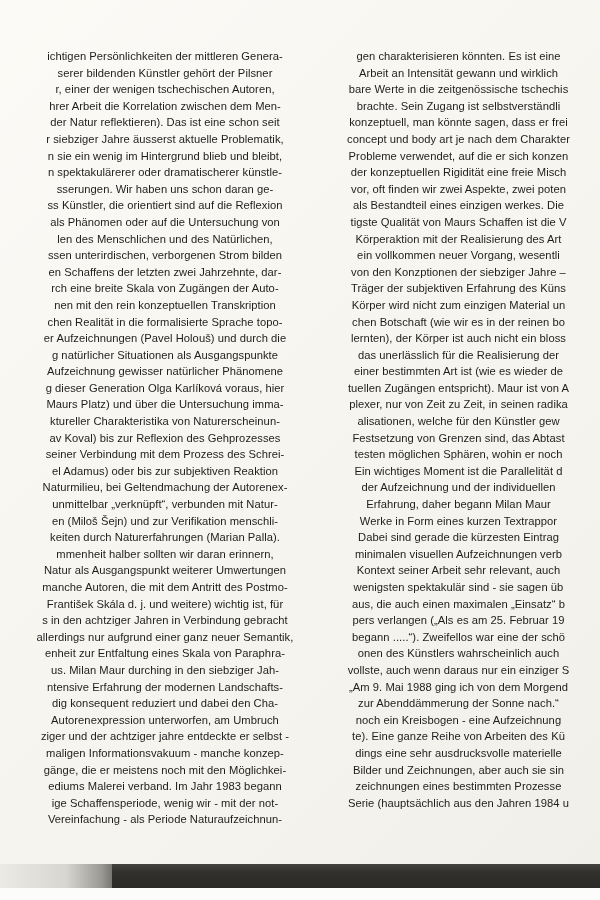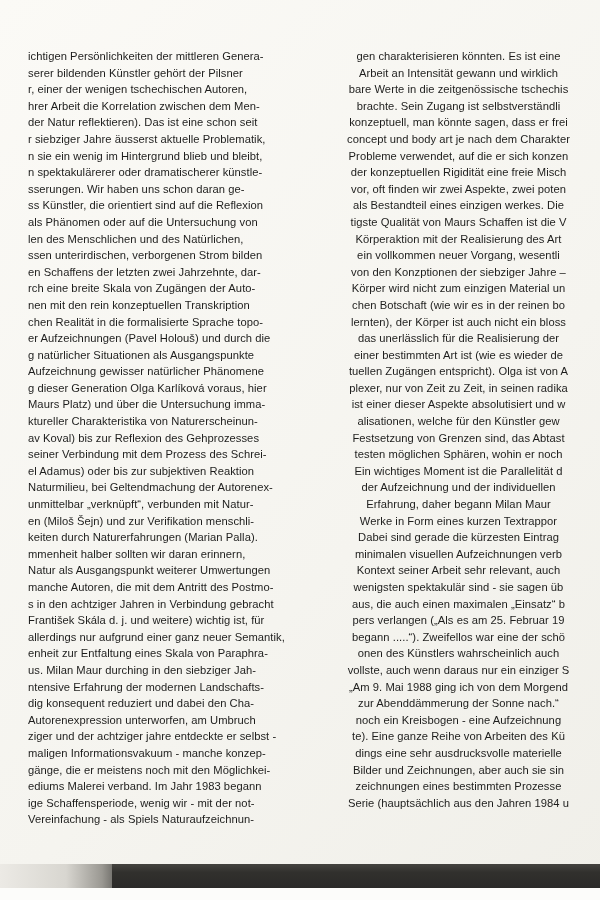--- a/index.html
+++ b/index.html
@@ -9,21 +9,21 @@
     font-family:"Liberation Sans", sans-serif;
   }
   .page{position:absolute;inset:0;}
   .col{
     position:absolute;top:48px;
     font-size:11.2px;line-height:16.6px;color:#1d1d1c;
     letter-spacing:0.05px;
   }
   .col-left{left:0;width:302px;text-align:right;overflow:hidden;}
   .col-right{left:321px;width:275px;text-align:center;overflow:hidden;}
-  .line-left{display:flex;justify-content:flex-start;height:16.6px;overflow:hidden;margin-left:28px;}
+  .line-left{display:flex;justify-content:center;height:16.6px;overflow:hidden;margin-left:28px;}
   .line-right{display:block;height:16.6px;overflow:hidden;}
   .line-left span,.line-right span{white-space:nowrap;display:inline-block;}
   .scan-shadow-left{
     position:absolute;left:0;top:864px;width:120px;height:24px;
     background:linear-gradient(to right,#eceae5 0%,#d8d6d0 55%,#9a9892 85%,#5c5b57 100%);
   }
   .scan-bar{
     position:absolute;left:112px;right:0;top:864px;height:24px;
     background:linear-gradient(to bottom,#44433f 0%,#31302d 35%,#2b2a28 100%);
   }
@@ -131,26 +131,26 @@
       <div class="line-left">
         <span>mmenheit halber sollten wir daran erinnern,</span>
       </div>
       <div class="line-left">
         <span>Natur als Ausgangspunkt weiterer Umwertungen</span>
       </div>
       <div class="line-left">
         <span>manche Autoren, die mit dem Antritt des Postmo-</span>
       </div>
       <div class="line-left">
+        <span>František Skála d. j. und weitere) wichtig ist, für</span>
+      </div>
+      <div class="line-left">
         <span>s in den achtziger Jahren in Verbindung gebracht</span>
       </div>
       <div class="line-left">
-        <span>František Skála d. j. und weitere) wichtig ist, für</span>
-      </div>
-      <div class="line-left">
         <span>allerdings nur aufgrund einer ganz neuer Semantik,</span>
       </div>
       <div class="line-left">
         <span>enheit zur Entfaltung eines Skala von Paraphra-</span>
       </div>
       <div class="line-left">
         <span>us. Milan Maur durching in den siebziger Jah-</span>
       </div>
       <div class="line-left">
         <span>ntensive Erfahrung der modernen Landschafts-</span>
@@ -170,47 +170,47 @@
       <div class="line-left">
         <span>gänge, die er meistens noch mit den Möglichkei-</span>
       </div>
       <div class="line-left">
         <span>ediums Malerei verband. Im Jahr 1983 begann</span>
       </div>
       <div class="line-left">
         <span>ige Schaffensperiode, wenig wir - mit der not-</span>
       </div>
       <div class="line-left">
-        <span>Vereinfachung - als Spiels Naturaufzeichnun-</span>
+        <span>Vereinfachung - als Periode Naturaufzeichnun-</span>
       </div>
     </div>
 
   <div class="col col-right">
       <div class="line-right"><span>gen charakterisieren könnten. Es ist eine</span></div>
       <div class="line-right"><span>Arbeit an Intensität gewann und wirklich</span></div>
       <div class="line-right"><span>bare Werte in die zeitgenössische tschechis</span></div>
       <div class="line-right"><span>brachte. Sein Zugang ist selbstverständli</span></div>
       <div class="line-right"><span>konzeptuell, man könnte sagen, dass er frei</span></div>
       <div class="line-right"><span>concept und body art je nach dem Charakter</span></div>
       <div class="line-right"><span>Probleme verwendet, auf die er sich konzen</span></div>
       <div class="line-right"><span>der konzeptuellen Rigidität eine freie Misch</span></div>
       <div class="line-right"><span>vor, oft finden wir zwei Aspekte, zwei poten</span></div>
       <div class="line-right"><span>als Bestandteil eines einzigen werkes. Die</span></div>
       <div class="line-right"><span>tigste Qualität von Maurs Schaffen ist die V</span></div>
       <div class="line-right"><span>Körperaktion mit der Realisierung des Art</span></div>
       <div class="line-right"><span>ein vollkommen neuer Vorgang, wesentli</span></div>
       <div class="line-right"><span>von den Konzptionen der siebziger Jahre –</span></div>
+      <div class="line-right"><span>Träger der subjektiven Erfahrung des Küns</span></div>
       <div class="line-right"><span>Körper wird nicht zum einzigen Material un</span></div>
       <div class="line-right"><span>chen Botschaft (wie wir es in der reinen bo</span></div>
       <div class="line-right"><span>lernten), der Körper ist auch nicht ein bloss</span></div>
       <div class="line-right"><span>das unerlässlich für die Realisierung der</span></div>
       <div class="line-right"><span>einer bestimmten Art ist (wie es wieder de</span></div>
-      <div class="line-right"><span>tuellen Zugängen entspricht). Olga ist von A</span></div>
+      <div class="line-right"><span>tuellen Zugängen entspricht). Maur ist von A</span></div>
       <div class="line-right"><span>plexer, nur von Zeit zu Zeit, in seinen radika</span></div>
-      <div class="line-right"><span>ist einer dieser Aspekte absolutisiert und w</span></div>
       <div class="line-right"><span>alisationen, welche für den Künstler gew</span></div>
       <div class="line-right"><span>Festsetzung von Grenzen sind, das Abtast</span></div>
       <div class="line-right"><span>testen möglichen Sphären, wohin er noch</span></div>
       <div class="line-right"><span>Ein wichtiges Moment ist die Parallelität d</span></div>
       <div class="line-right"><span>der Aufzeichnung und der individuellen</span></div>
       <div class="line-right"><span>Erfahrung, daher begann Milan Maur</span></div>
       <div class="line-right"><span>Werke in Form eines kurzen Textrappor</span></div>
       <div class="line-right"><span>Dabei sind gerade die kürzesten Eintrag</span></div>
       <div class="line-right"><span>minimalen visuellen Aufzeichnungen verb</span></div>
       <div class="line-right"><span>Kontext seiner Arbeit sehr relevant, auch</span></div>

